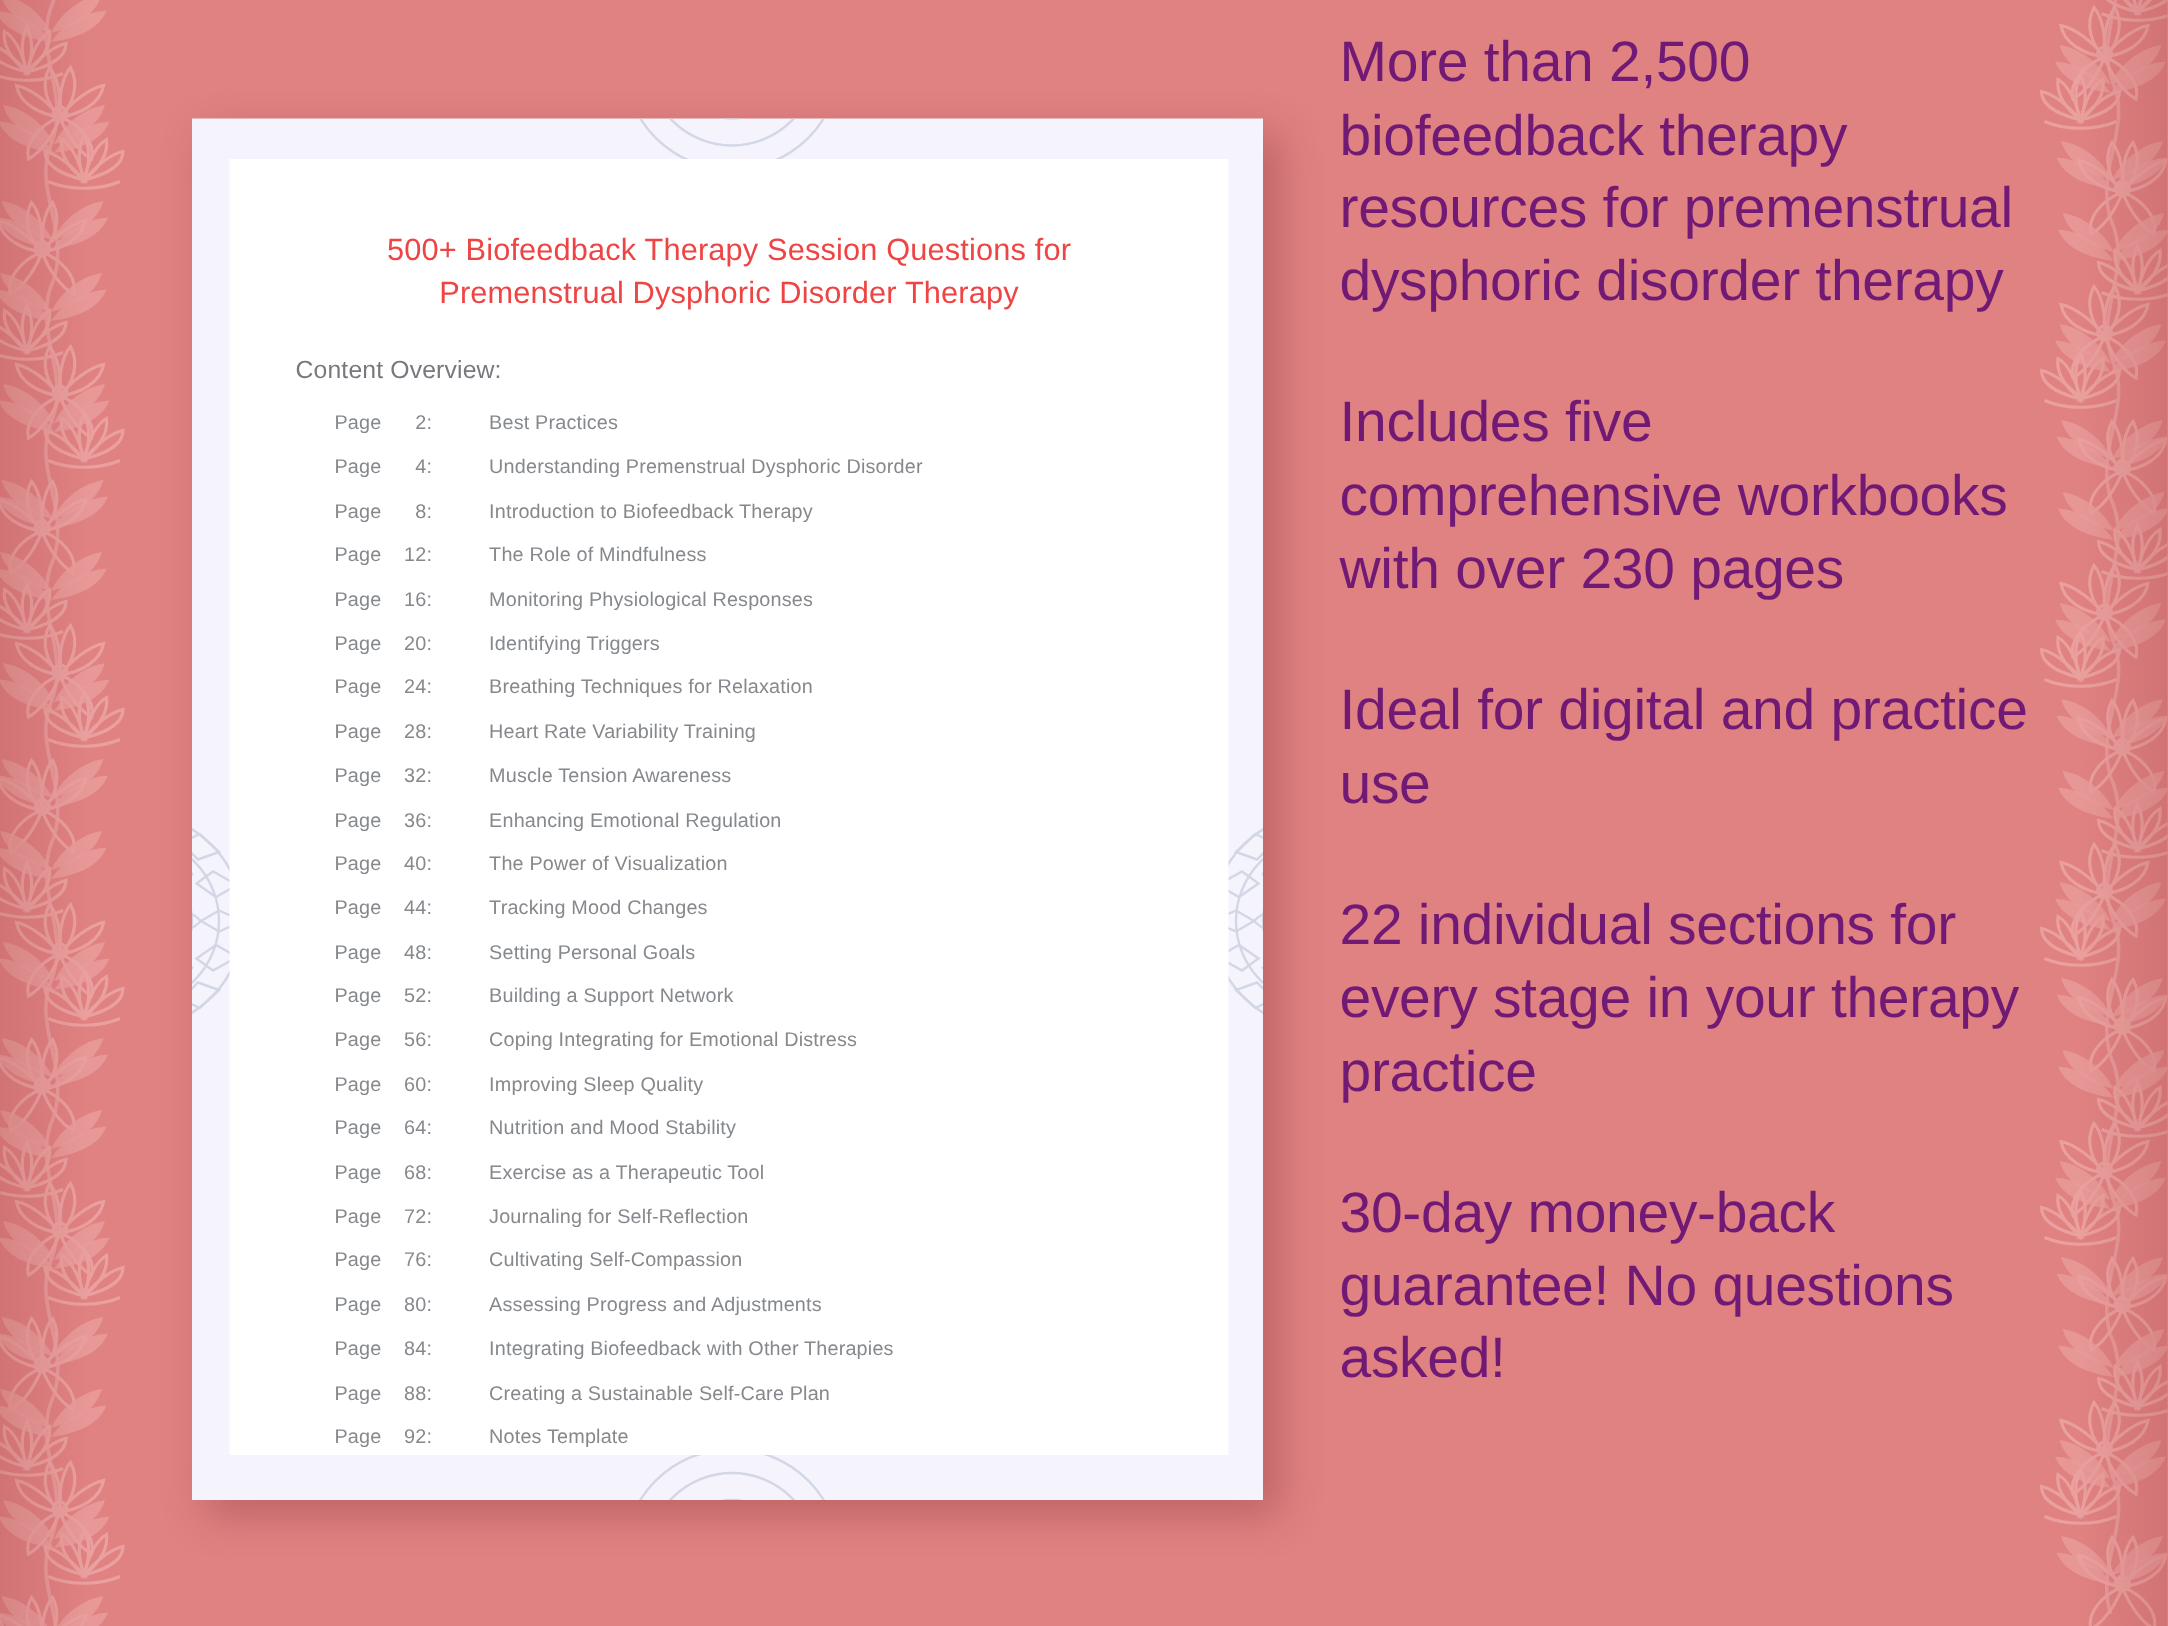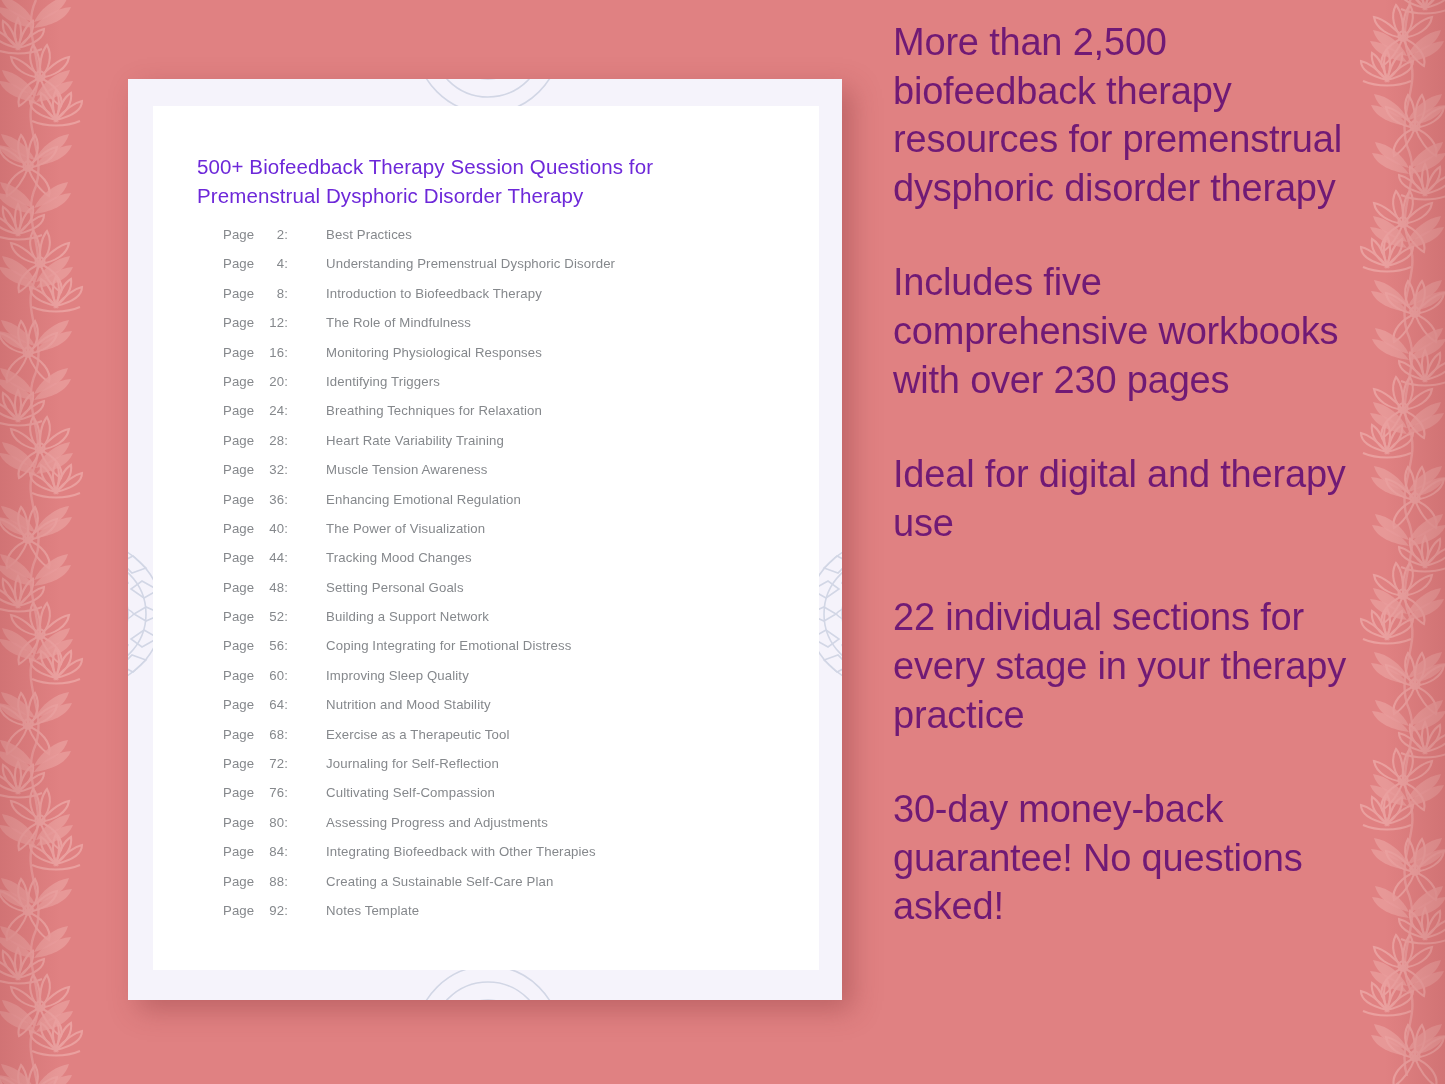--- a/index.html
+++ b/index.html
@@ -81,21 +81,22 @@
     height: 864px;
     background: #ffffff;
   }
 
   #doc-title {
     margin: 0;
     padding: 46px 44px 0 44px;
     font-size: 20.5px;
     line-height: 29px;
     font-weight: 400;
-    color: #6d28d9;
+    color: #ef4444;
+    text-align: center;
     letter-spacing: 0.1px;
   }
 
   #overview-label {
     margin: 0;
     padding: 28px 0 0 44px;
     font-size: 16.5px;
     color: #76797d;
     font-weight: 400;
     letter-spacing: 0.1px;
@@ -326,20 +327,21 @@
           <path d="M50,-16 C64,-15 73,-3 70,9 C57,7 47,-4 50,-16 Z"></path>
           <path d="M-50,-16 C-64,-15 -73,-3 -70,9 C-57,7 -47,-4 -50,-16 Z"></path>
           <path d="M-14,-12 L-7,-24 L7,-24 L14,-12 L7,0 L-7,0 Z"></path>
         </g>
       </svg>
     </div>
 
     <div id="doc-page">
       <h1 id="doc-title">500+ Biofeedback Therapy Session Questions for Premenstrual Dysphoric Disorder Therapy</h1>
 
+      <div id="overview-label">Content Overview:</div>
 
       <ul id="toc-list">
           <li class="toc-row">
             <span class="toc-page-label">Page</span>
             <span class="toc-page-num">2</span>
             <span class="toc-colon">:</span>
             <span class="toc-title">Best Practices</span>
           </li>
           <li class="toc-row">
             <span class="toc-page-label">Page</span>
@@ -479,18 +481,18 @@
             <span class="toc-colon">:</span>
             <span class="toc-title">Notes Template</span>
           </li>
         </ul>
     </div>
   </div>
 
   <div id="marketing">
       <p class="promo">More than 2,500 biofeedback therapy resources for premenstrual dysphoric disorder therapy</p>
       <p class="promo">Includes five comprehensive workbooks with over 230 pages</p>
-      <p class="promo">Ideal for digital and therapy use</p>
+      <p class="promo">Ideal for digital and practice use</p>
       <p class="promo">22 individual sections for every stage in your therapy practice</p>
       <p class="promo">30-day money-back guarantee! No questions asked!</p>
     </div>
 
 </div>
 
 </body></html>

